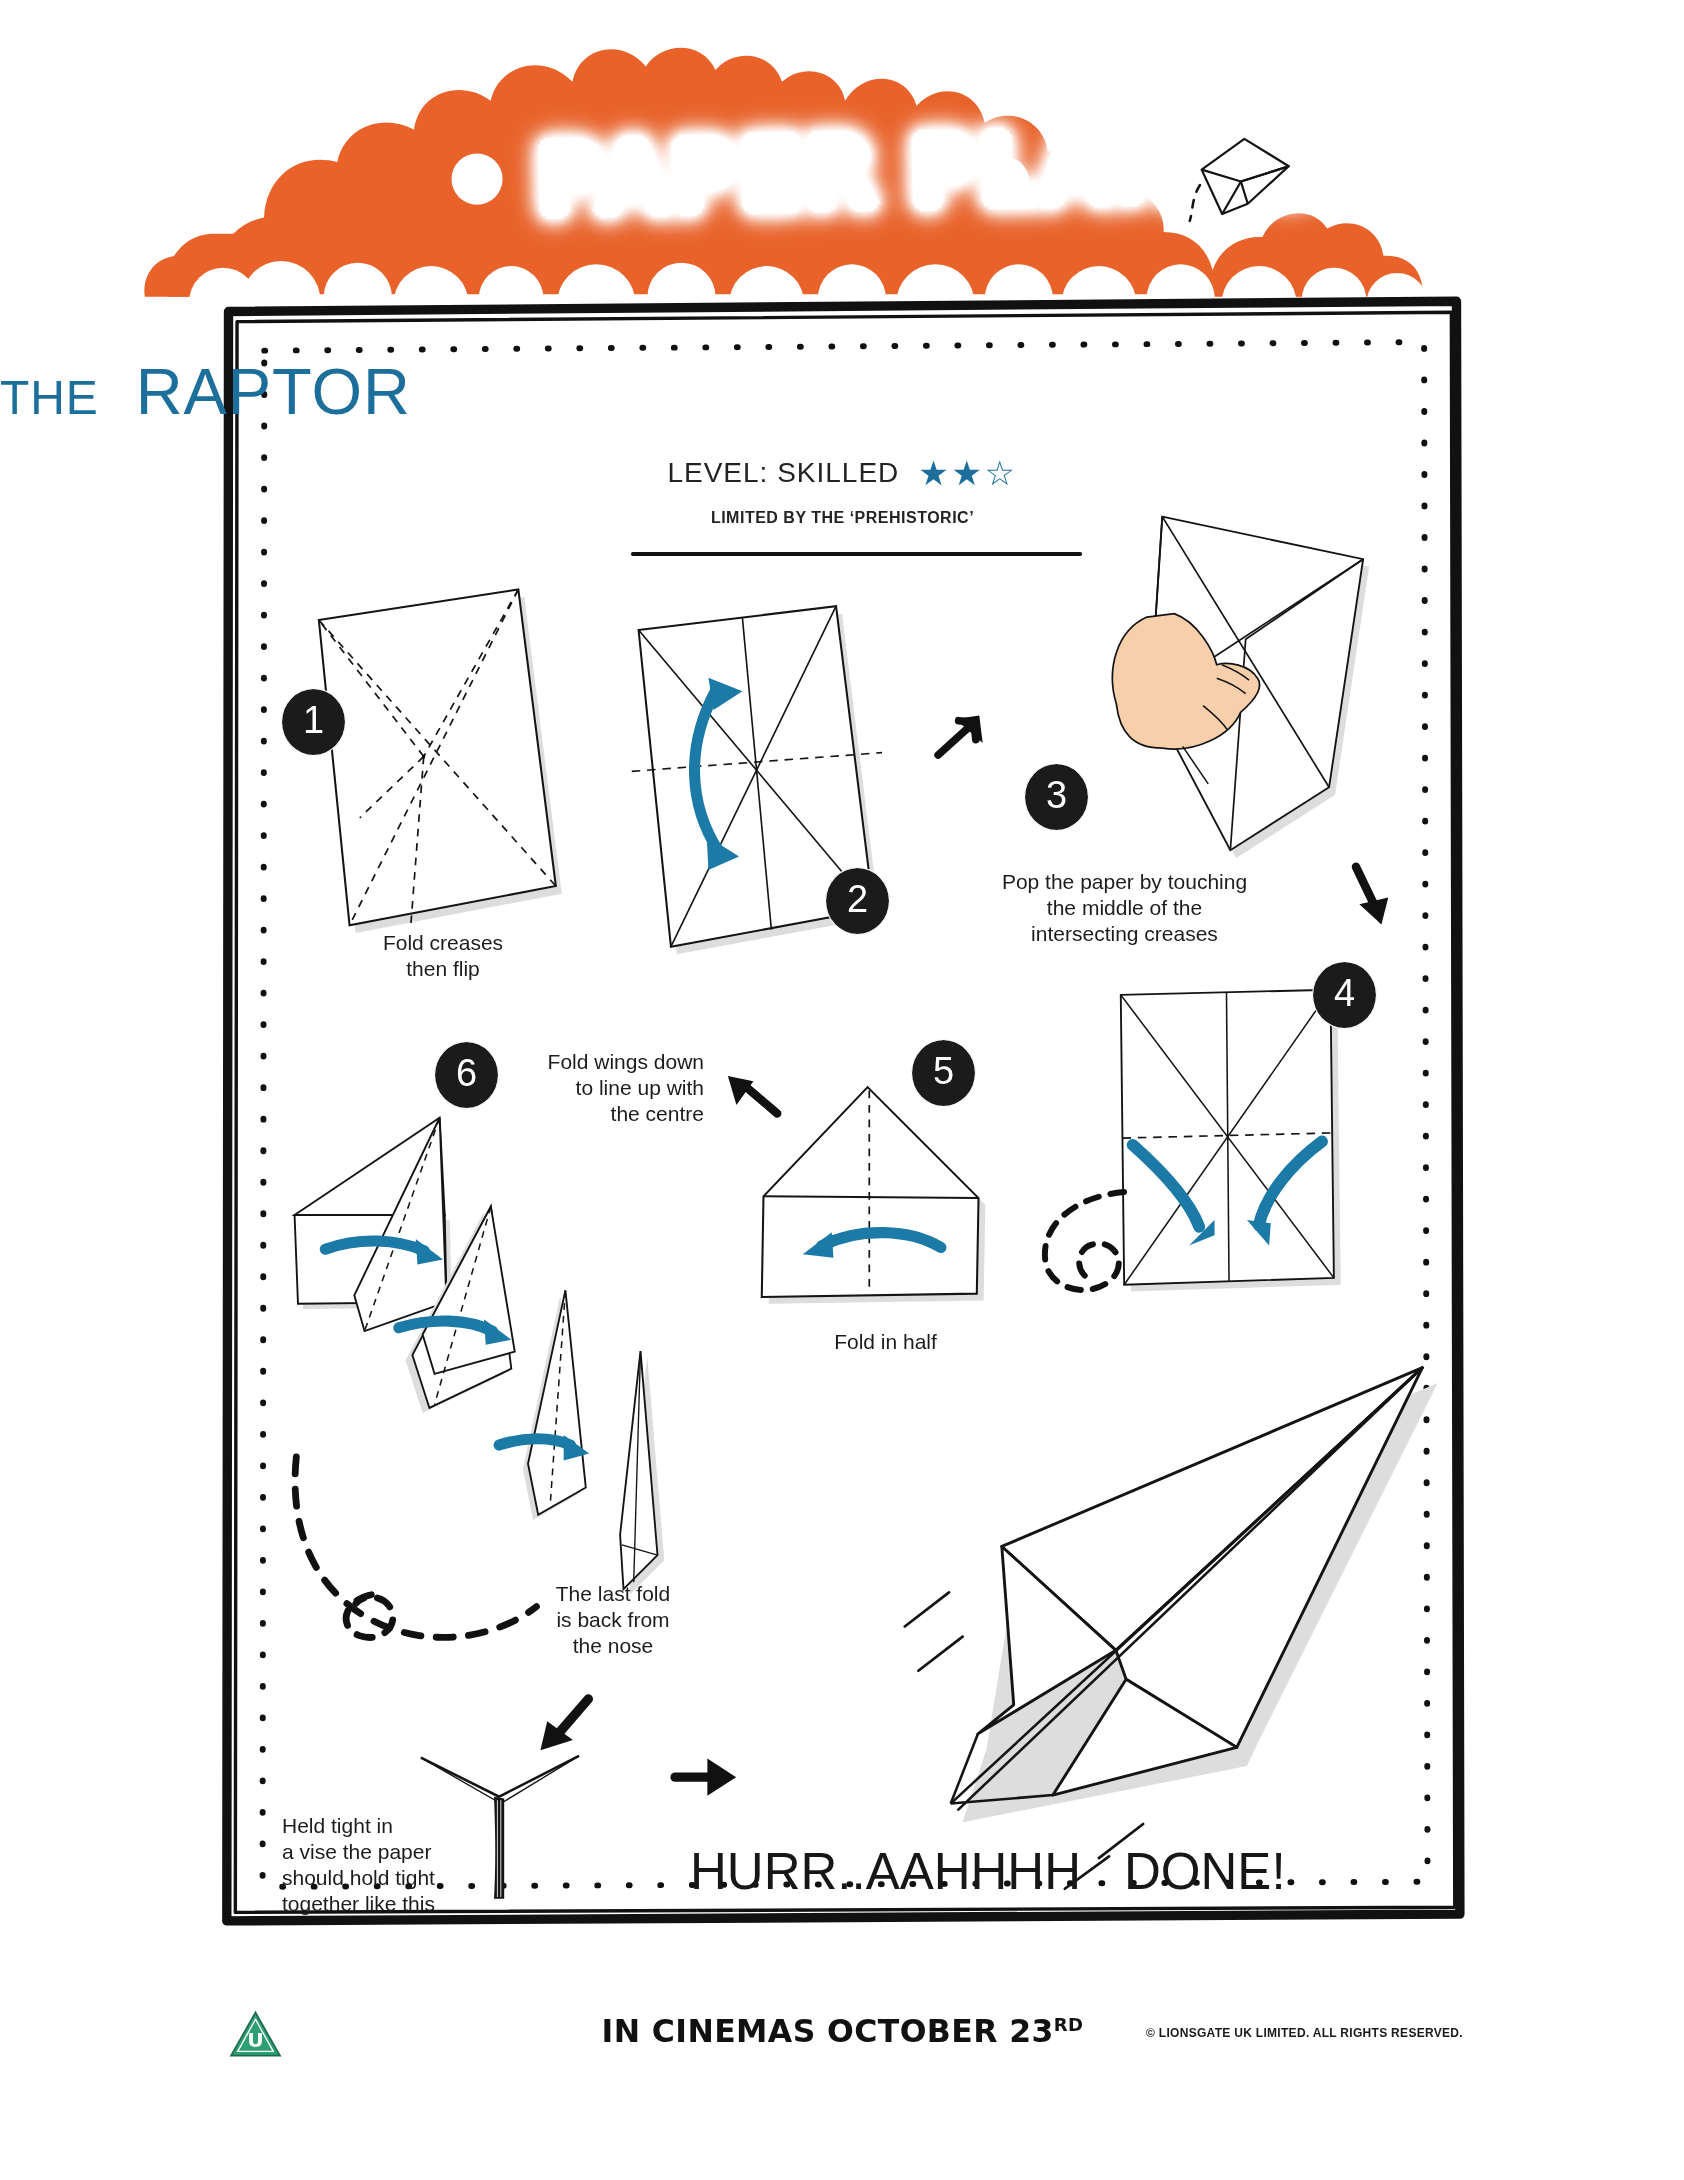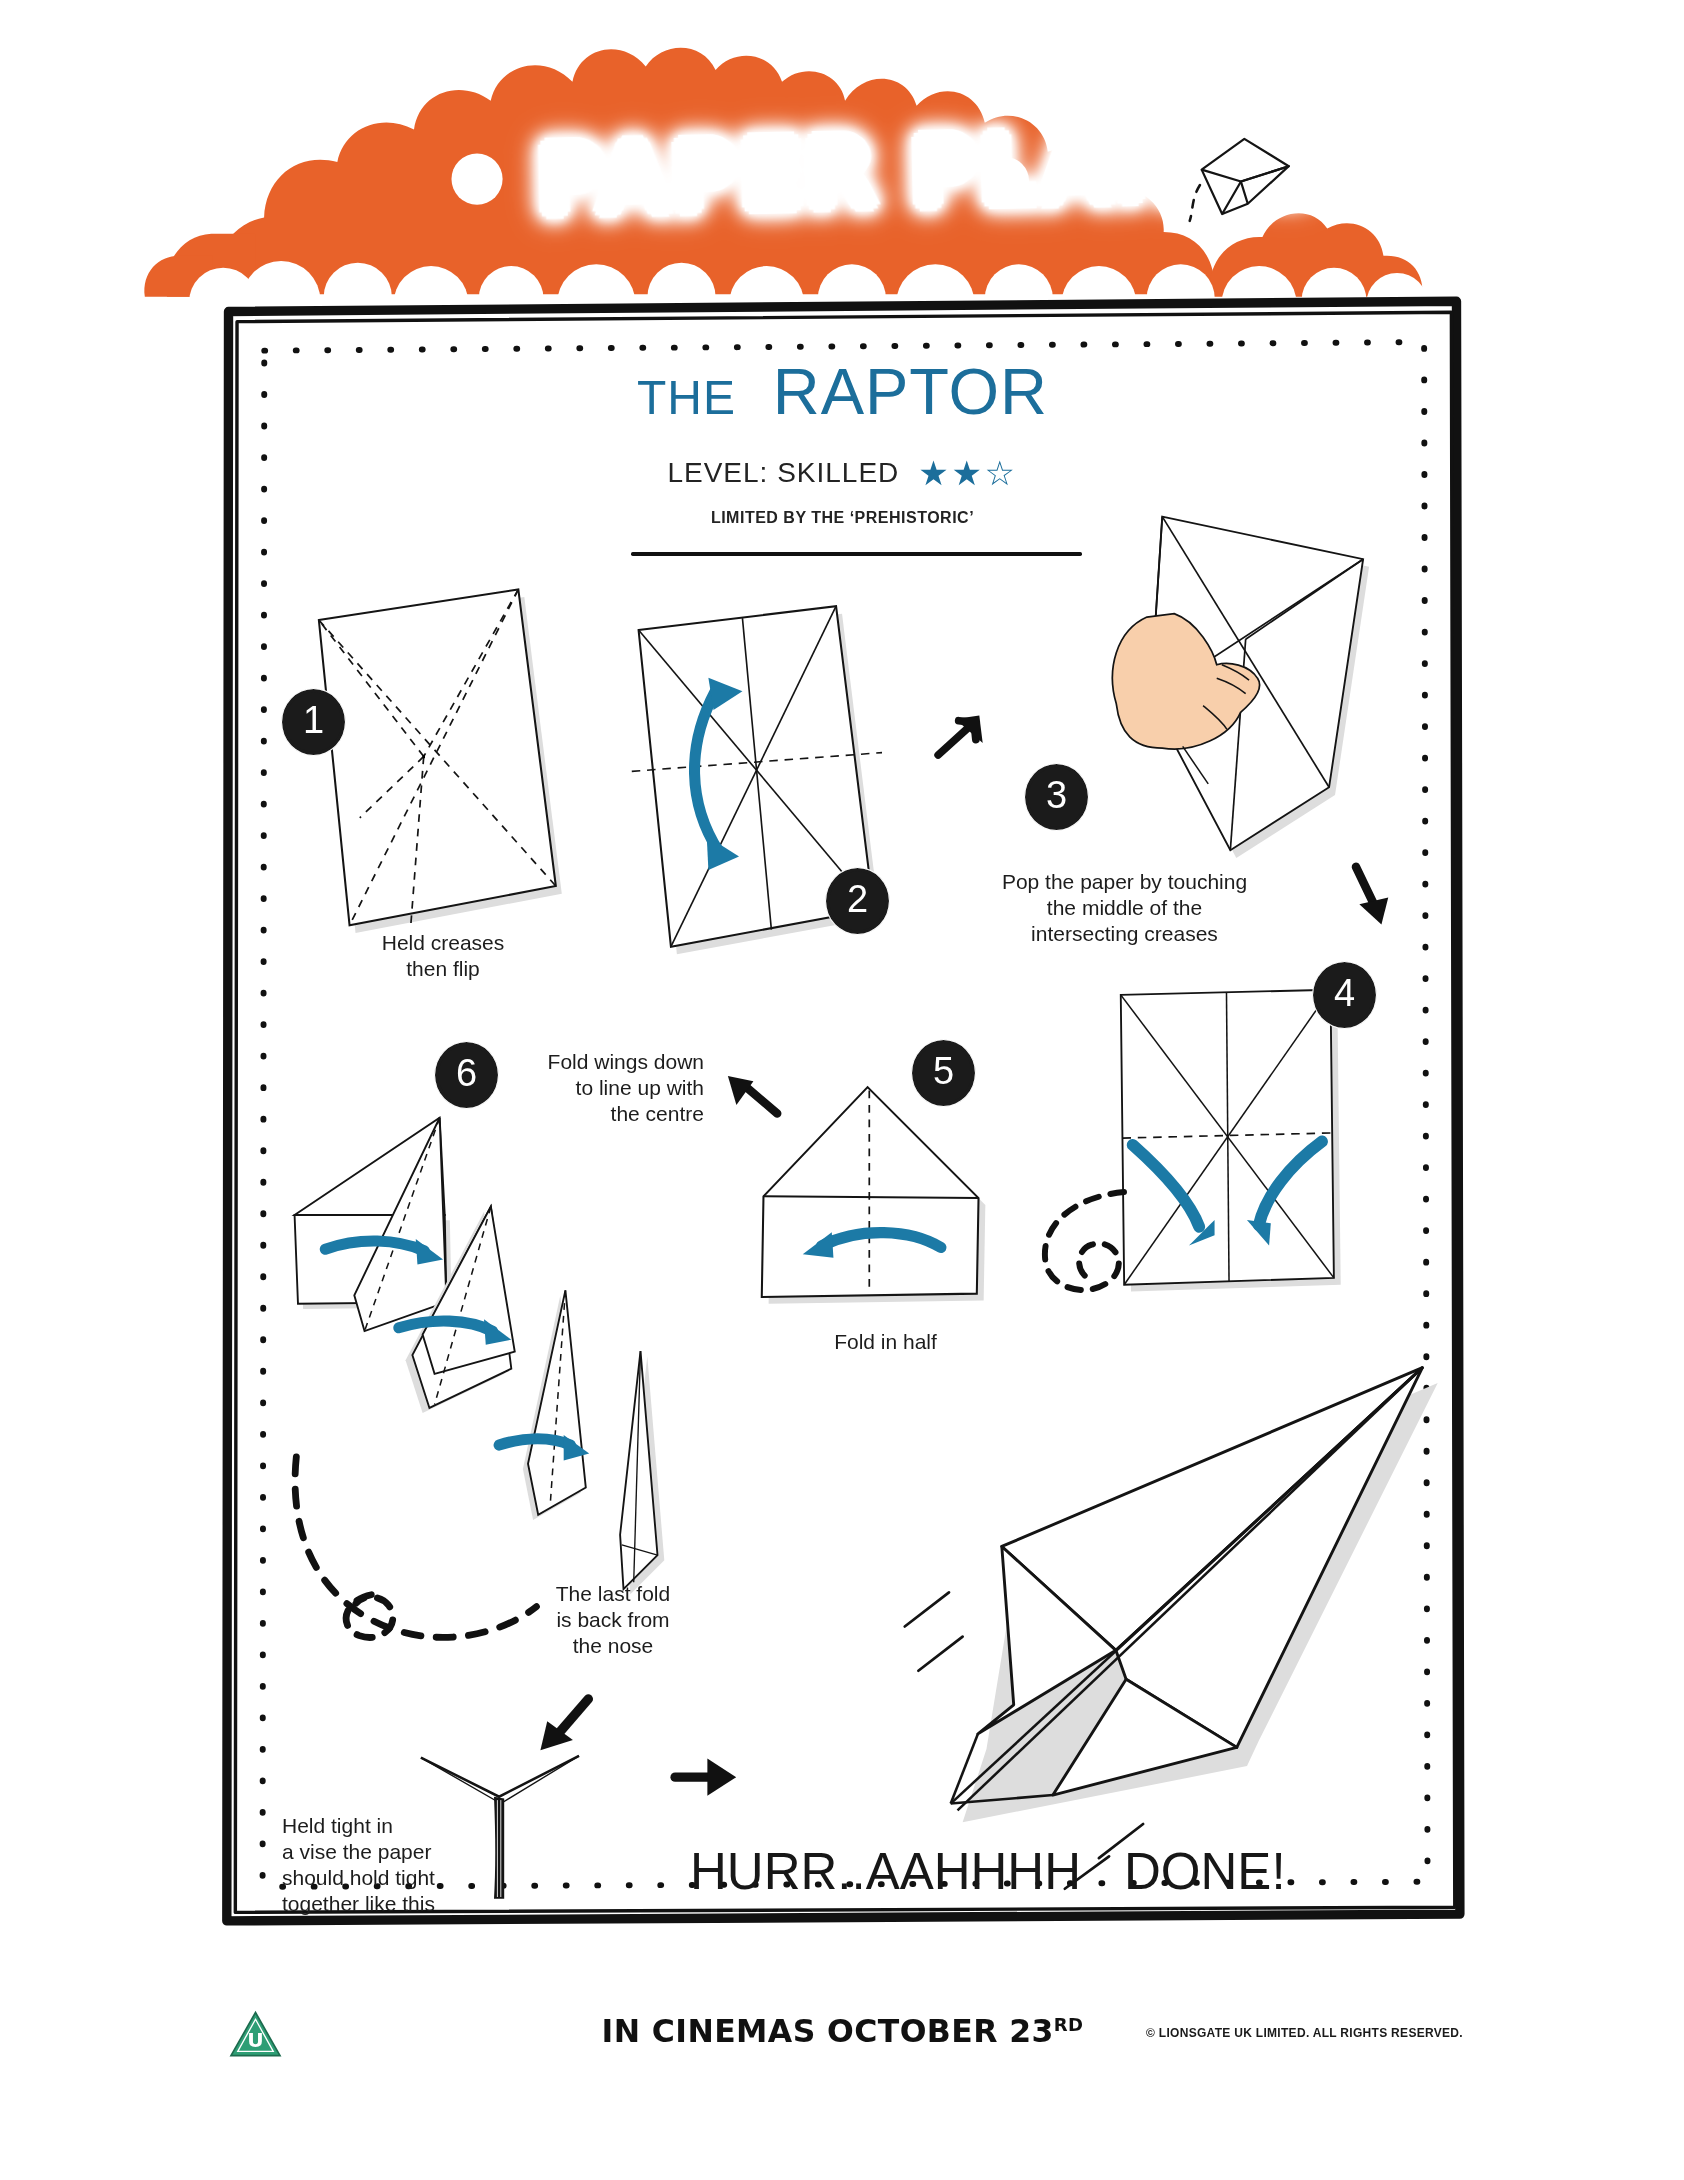--- a/index.html
+++ b/index.html
@@ -34,21 +34,21 @@
     filter:drop-shadow(0 0 4.3px #fff) drop-shadow(0 0 7.7px #fff) drop-shadow(0 0 10.2px #fff);
   }
   .logo-plane{position:absolute;left:1188px;top:132px;width:111px;height:94px;}
 
   
   .frame{position:absolute;left:220px;top:296px;width:1245px;height:1631px;}
   .frame svg{display:block;}
 
   
   .title{
-    position:absolute;left:0;right:0;top:354px;text-align:center;
+    position:absolute;left:0;right:0;top:354px;text-align:left;
     font-family:"Liberation Sans", sans-serif;
     color:#1c6e9b;
     font-size:65px;letter-spacing:0.9px;font-weight:400;
     white-space:nowrap;
   }
   .title .small{font-size:48px;}
   .title .sp{display:inline-block;width:37px;}
 
   .levelrow{
     position:absolute;left:0;right:0;top:450px;text-align:center;
@@ -209,21 +209,21 @@
         <line x1="145" y1="200" x2="22" y2="40"></line>
         <line x1="145" y1="200" x2="130" y2="396"></line>
         <line x1="145" y1="200" x2="70" y2="272"></line>
       </g>
       <line x1="145" y1="198" x2="145" y2="202" stroke="#000" stroke-width="3"></line>
     </svg>
   </div>
   <div class="stepnum" style="left:281px;top:688px;">
       <span>1</span>
     </div>
-  <div class="cap" style="left:341px;top:930px;width:204px;white-space:pre-line;">Held creases
+  <div class="cap" style="left:341px;top:930px;width:204px;white-space:pre-line;">Fold creases
 then flip</div>
 
   <div class="fig" style="left:613px;top:596px;">
     <svg width="281" height="366" viewBox="0 0 330 430">
       <polygon points="30,40 262,12 306,368 68,412" fill="#ddd" transform="translate(7,9)"></polygon>
       <polygon points="30,40 262,12 306,368 68,412" fill="#fff" stroke="#141414" stroke-width="2.4"></polygon>
       <g stroke="#141414" stroke-width="1.9" fill="none">
         <line x1="30" y1="40" x2="306" y2="368"></line>
         <line x1="262" y1="12" x2="68" y2="412"></line>
         <line x1="152" y1="26" x2="186" y2="392"></line>

